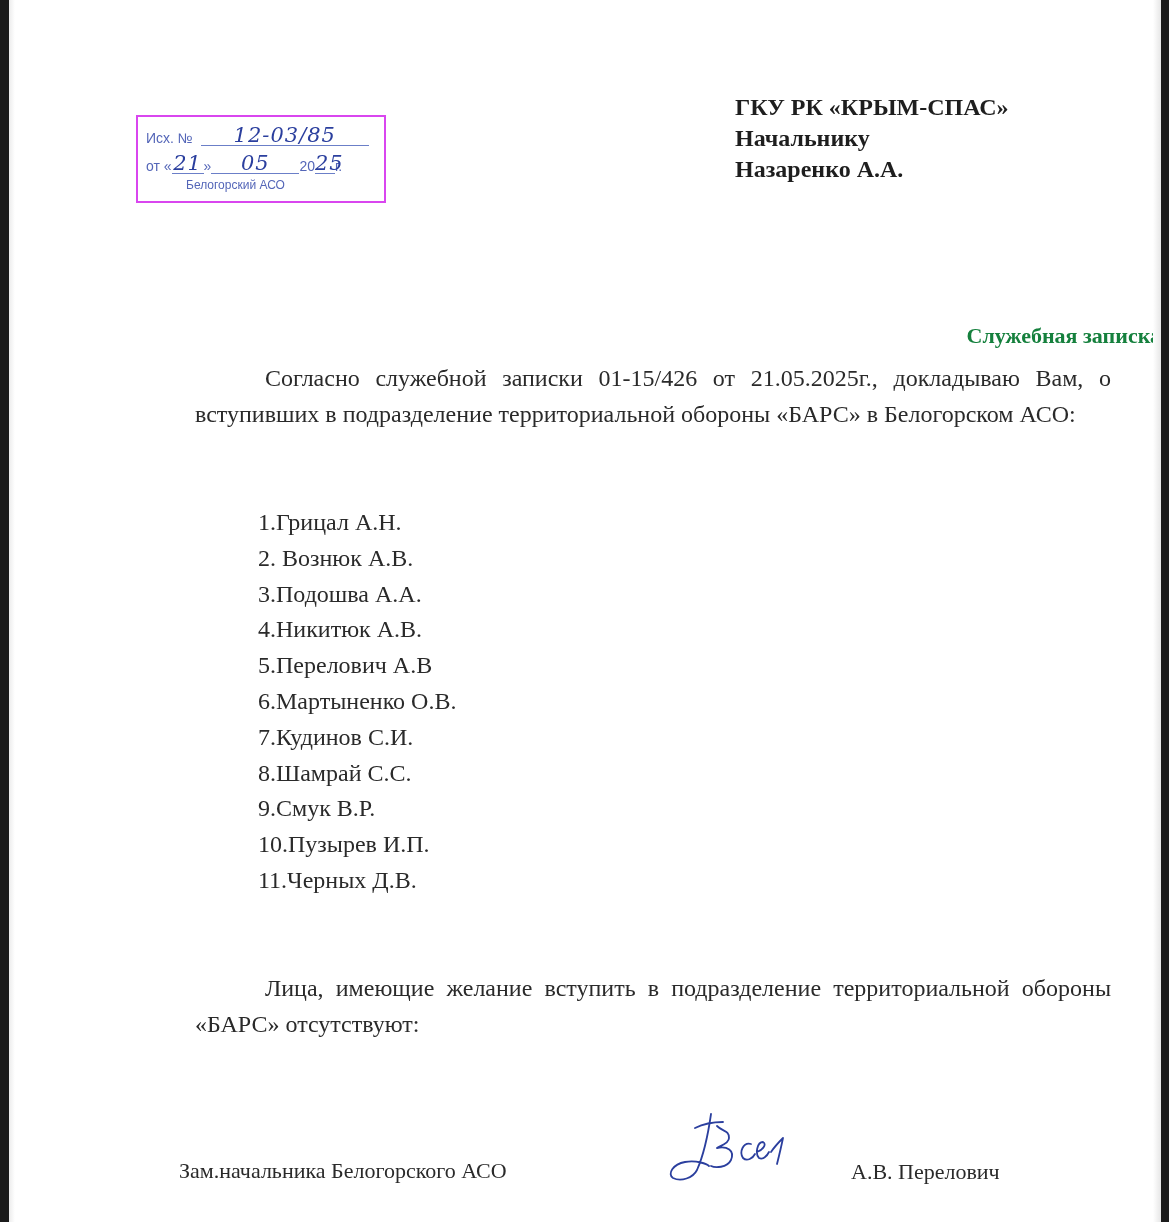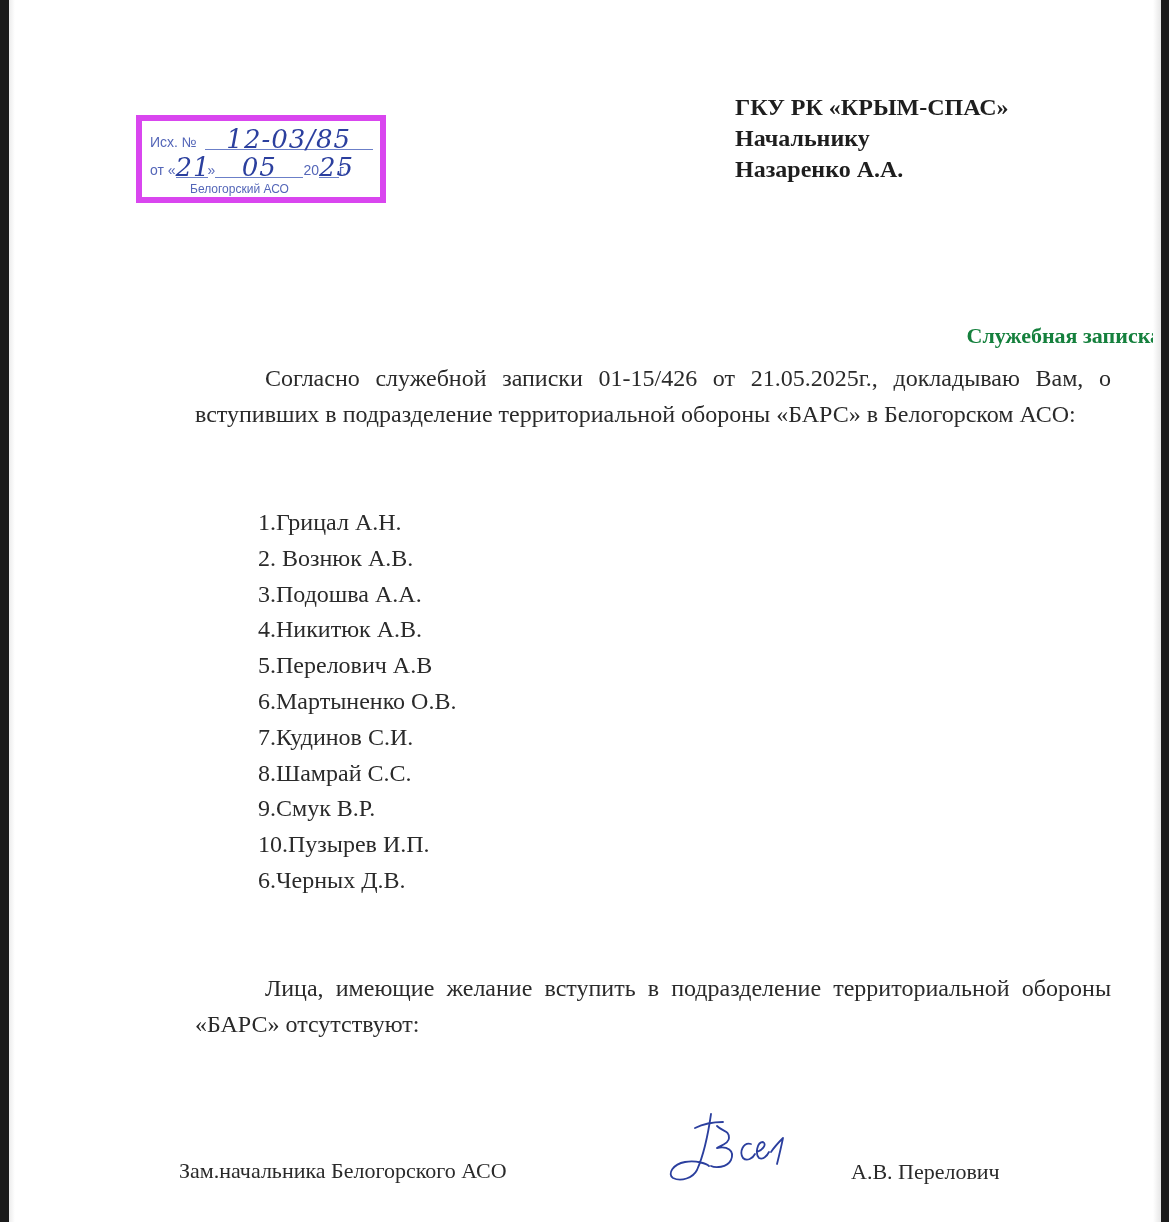--- a/index.html
+++ b/index.html
@@ -18,32 +18,32 @@
     background:linear-gradient(to right,#ececec,#fff);
   }
   .page::after {
     content:""; position:absolute; right:0; top:0; bottom:0; width:8px;
     background:linear-gradient(to left,#e6e6e6,#fff);
   }
 
   
   .stamp {
     position:absolute; left:127px; top:115px; width:250px; height:88px;
-    border:6px solid #d946ef; box-sizing:border-box;
+    border:2px solid #d946ef; box-sizing:border-box;
     font-family:"Liberation Sans","DejaVu Sans",sans-serif;
     color:#5466b8; font-size:14px;
   }
   .stamp .row { position:absolute; left:8px; white-space:nowrap; }
   .stamp .r1 { top:12px; }
   .stamp .r2 { top:40px; }
   .stamp .r3 { top:61px; left:48px; font-size:12px; }
   .stamp .line { display:inline-block; border-bottom:1px solid #6b7fc8; position:relative; height:16px; vertical-align:bottom;}
   .stamp .hw {
     position:absolute; bottom:-1px; left:0; right:0; text-align:center;
-    font-family:"DejaVu Serif",serif; font-style:italic; color:#2b3f9e; font-size:26px;
+    font-family:"DejaVu Serif",serif; font-style:italic; color:#2b3f9e; font-size:21px;
     letter-spacing:1px; line-height:22px;
   }
 
   
   .addressee {
     position:absolute; left:726px; top:92px;
     font-weight:bold; font-size:24px; line-height:31px; color:#1e1e1e;
   }
 
   .title {
@@ -104,21 +104,21 @@
     <li>1.Грицал А.Н.</li>
     <li>2. Вознюк А.В.</li>
     <li>3.Подошва А.А.</li>
     <li>4.Никитюк А.В.</li>
     <li>5.Перелович А.В</li>
     <li>6.Мартыненко О.В.</li>
     <li>7.Кудинов С.И.</li>
     <li>8.Шамрай С.С.</li>
     <li>9.Смук В.Р.</li>
     <li>10.Пузырев И.П.</li>
-    <li>6.Черных Д.В.</li>
+    <li>11.Черных Д.В.</li>
   </ul>
 
   <div class="para p2">
     <span class="indent"></span><span>Лица, имеющие желание вступить в подразделение территориальной обороны «БАРС» отсутствуют:</span>
   </div>
 
   <div class="sign-row sign-pos">Зам.начальника  Белогорского АСО</div>
 
   <svg class="signature" viewBox="0 0 130 80">
     <g fill="none" stroke="#2b3f9e" stroke-width="1.8" stroke-linecap="round" stroke-linejoin="round">

